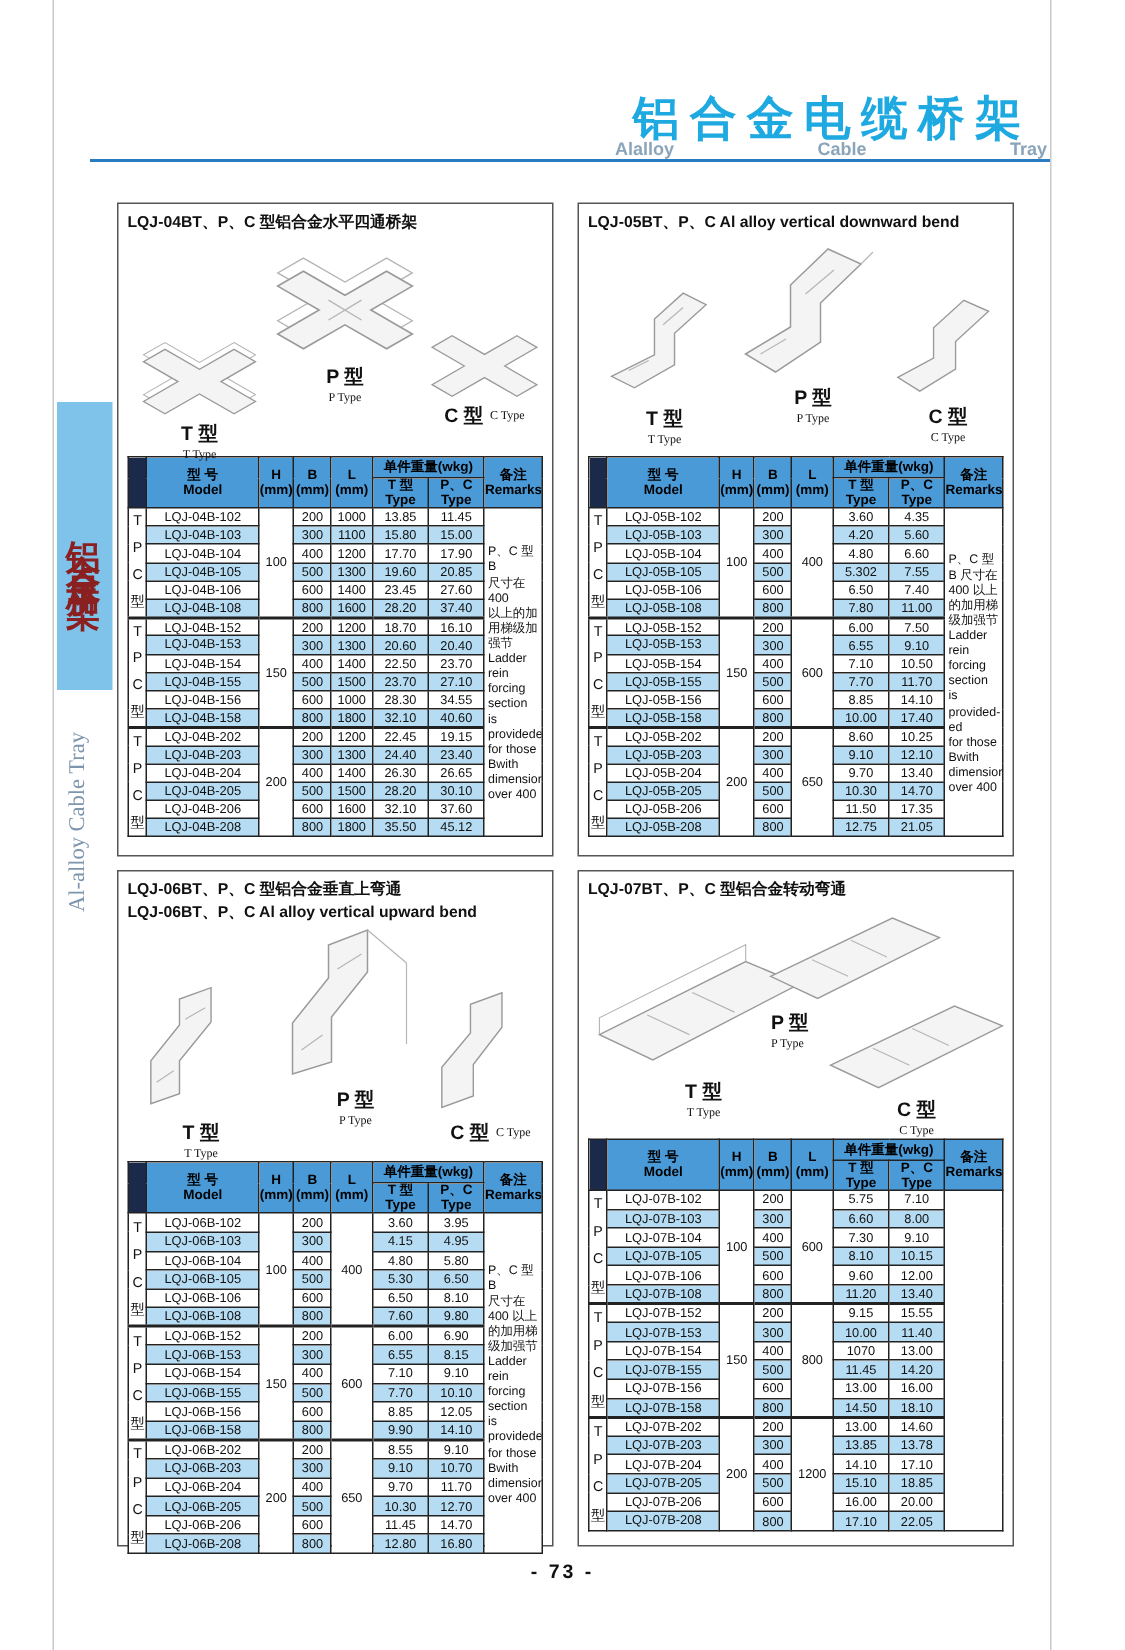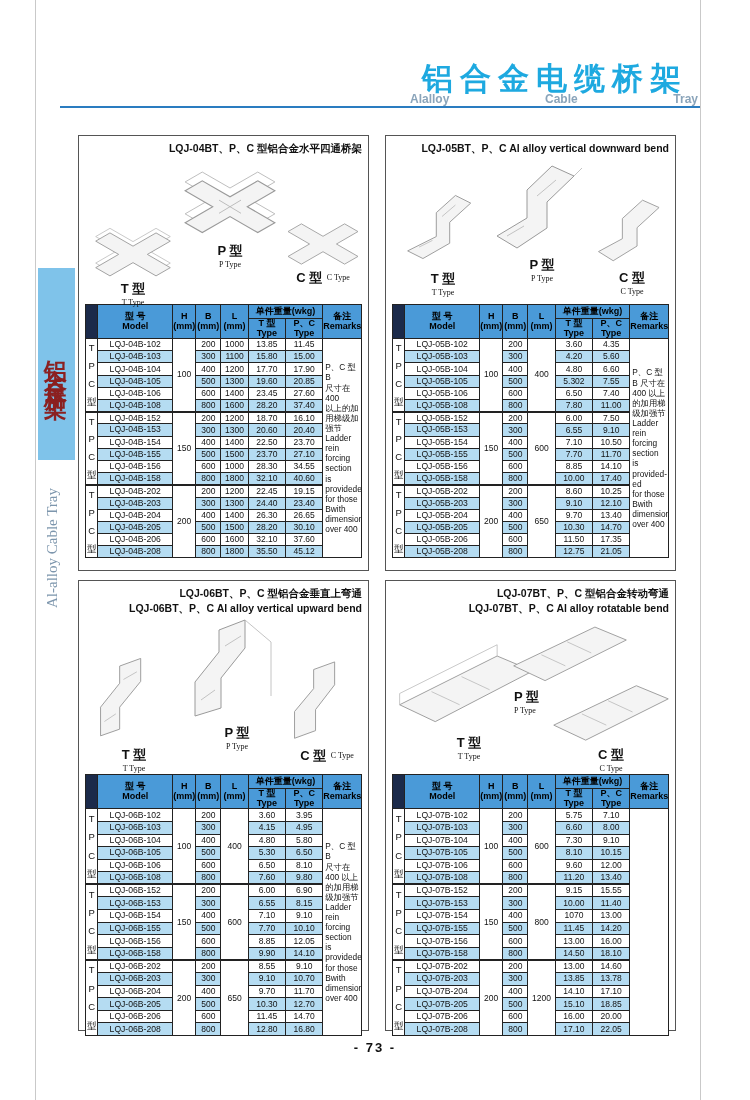--- a/index.html
+++ b/index.html
@@ -23,21 +23,21 @@
   .side-en { position:absolute; left:44px; top:468px; height:160px; display:flex; align-items:center; }
   .side-en span { writing-mode:vertical-rl; transform:rotate(180deg); font-size:15px; color:#7d96ad;
     font-family:"Liberation Serif", serif; }
 
   
   .panel { position:absolute; width:291px; border:1px solid #555; background:#fff; padding:5px 6px 4px 6px; }
   #panel0 { left:78px;  top:135px; height:436px; }
   #panel1 { left:385px; top:135px; height:436px; }
   #panel2 { left:78px;  top:580px; height:451px; }
   #panel3 { left:385px; top:580px; height:451px; }
-  .ptitle { font-size:10.5px; font-weight:bold; line-height:1.45;text-align:right; }
+  .ptitle { font-size:10.5px; font-weight:bold; line-height:1.45; }
 
   
   .illus { position:relative; height:148px; }
   .panel-b .illus { height:158px; }
   .fig { position:absolute; text-align:center; }
   .fig svg { display:block; margin:0 auto; }
   .lbl-cn { font-size:13px; font-weight:bold; }
   .lbl-en { font-size:8px; font-family:Liberation Serif, serif; }
   .fig.inlinelbl .lbl-cn, .fig.inlinelbl .lbl-en { display:inline; vertical-align:middle; }
 
@@ -759,21 +759,20 @@
             <td class=" alt">12.80</td>
             <td class=" alt">16.80</td>
           </tr>
         </tbody>
       </table>
     </div>
 </div>
 
 <div class="panel panel-b" id="panel3">
   <div class="ptitle">LQJ-07BT、P、C 型铝合金转动弯通</div>
-  <div class="ptitle">LQJ-07BT、P、C Al alloy rotatable bend</div>
   <div class="illus">
     <div class="fig" style="left:2px; top:22px; width:150px;">
       <svg width="150" height="96" viewBox="0 0 160 100">
         <path class="shape" d="M6,70 L110,18 L148,34 L44,88 Z"></path>
         <path class="shape2" d="M6,70 L6,58 L110,6 L110,18"></path>
         <line class="shape2" x1="40" y1="56" x2="70" y2="70"></line>
           <line class="shape2" x1="72" y1="40" x2="102" y2="54"></line>
       </svg>
       <div>
         <div class="lbl-cn">T 型</div>

